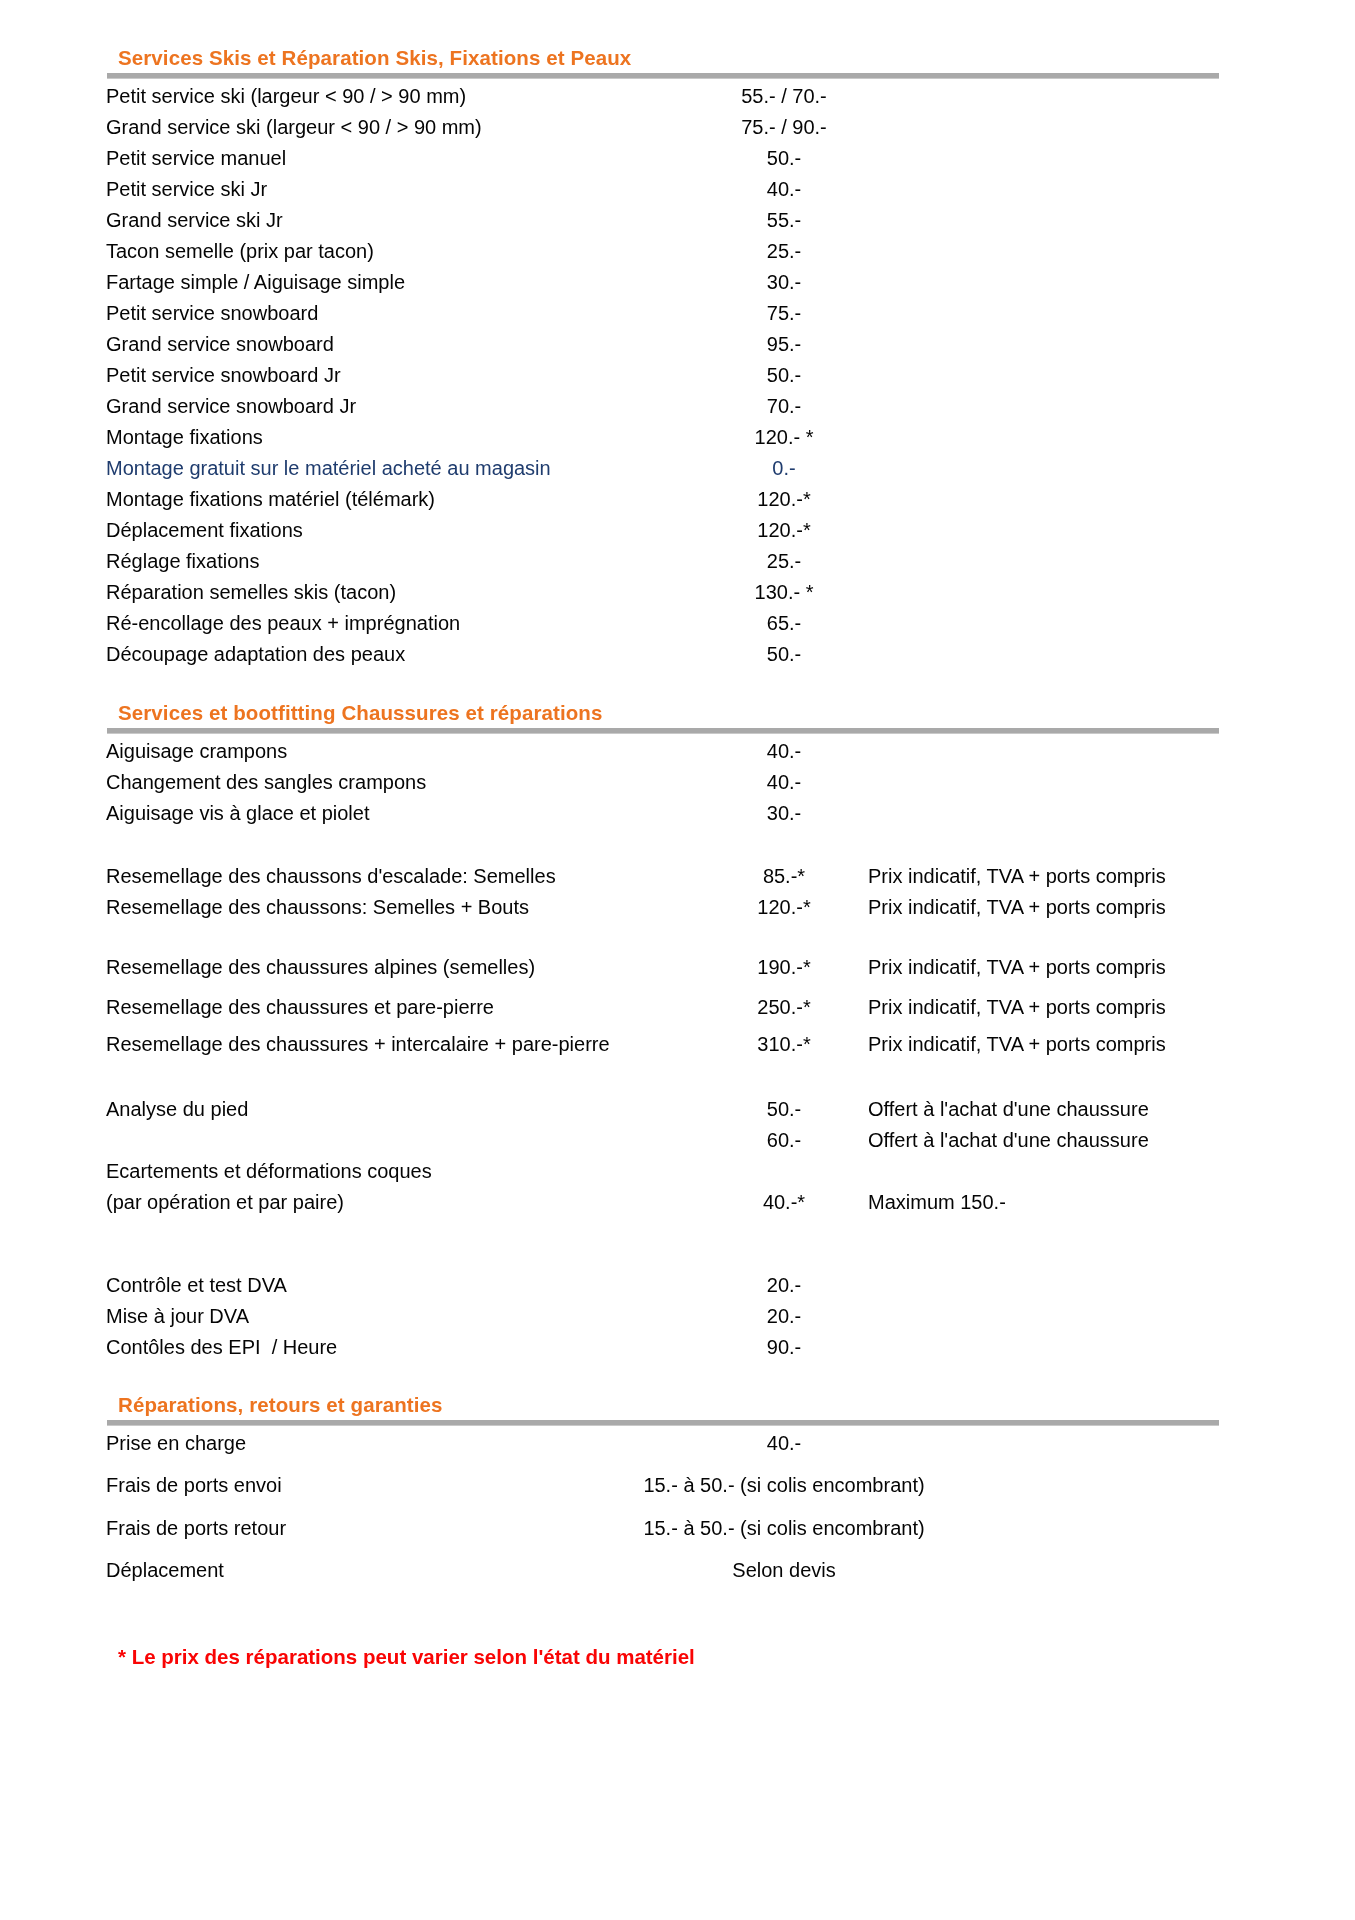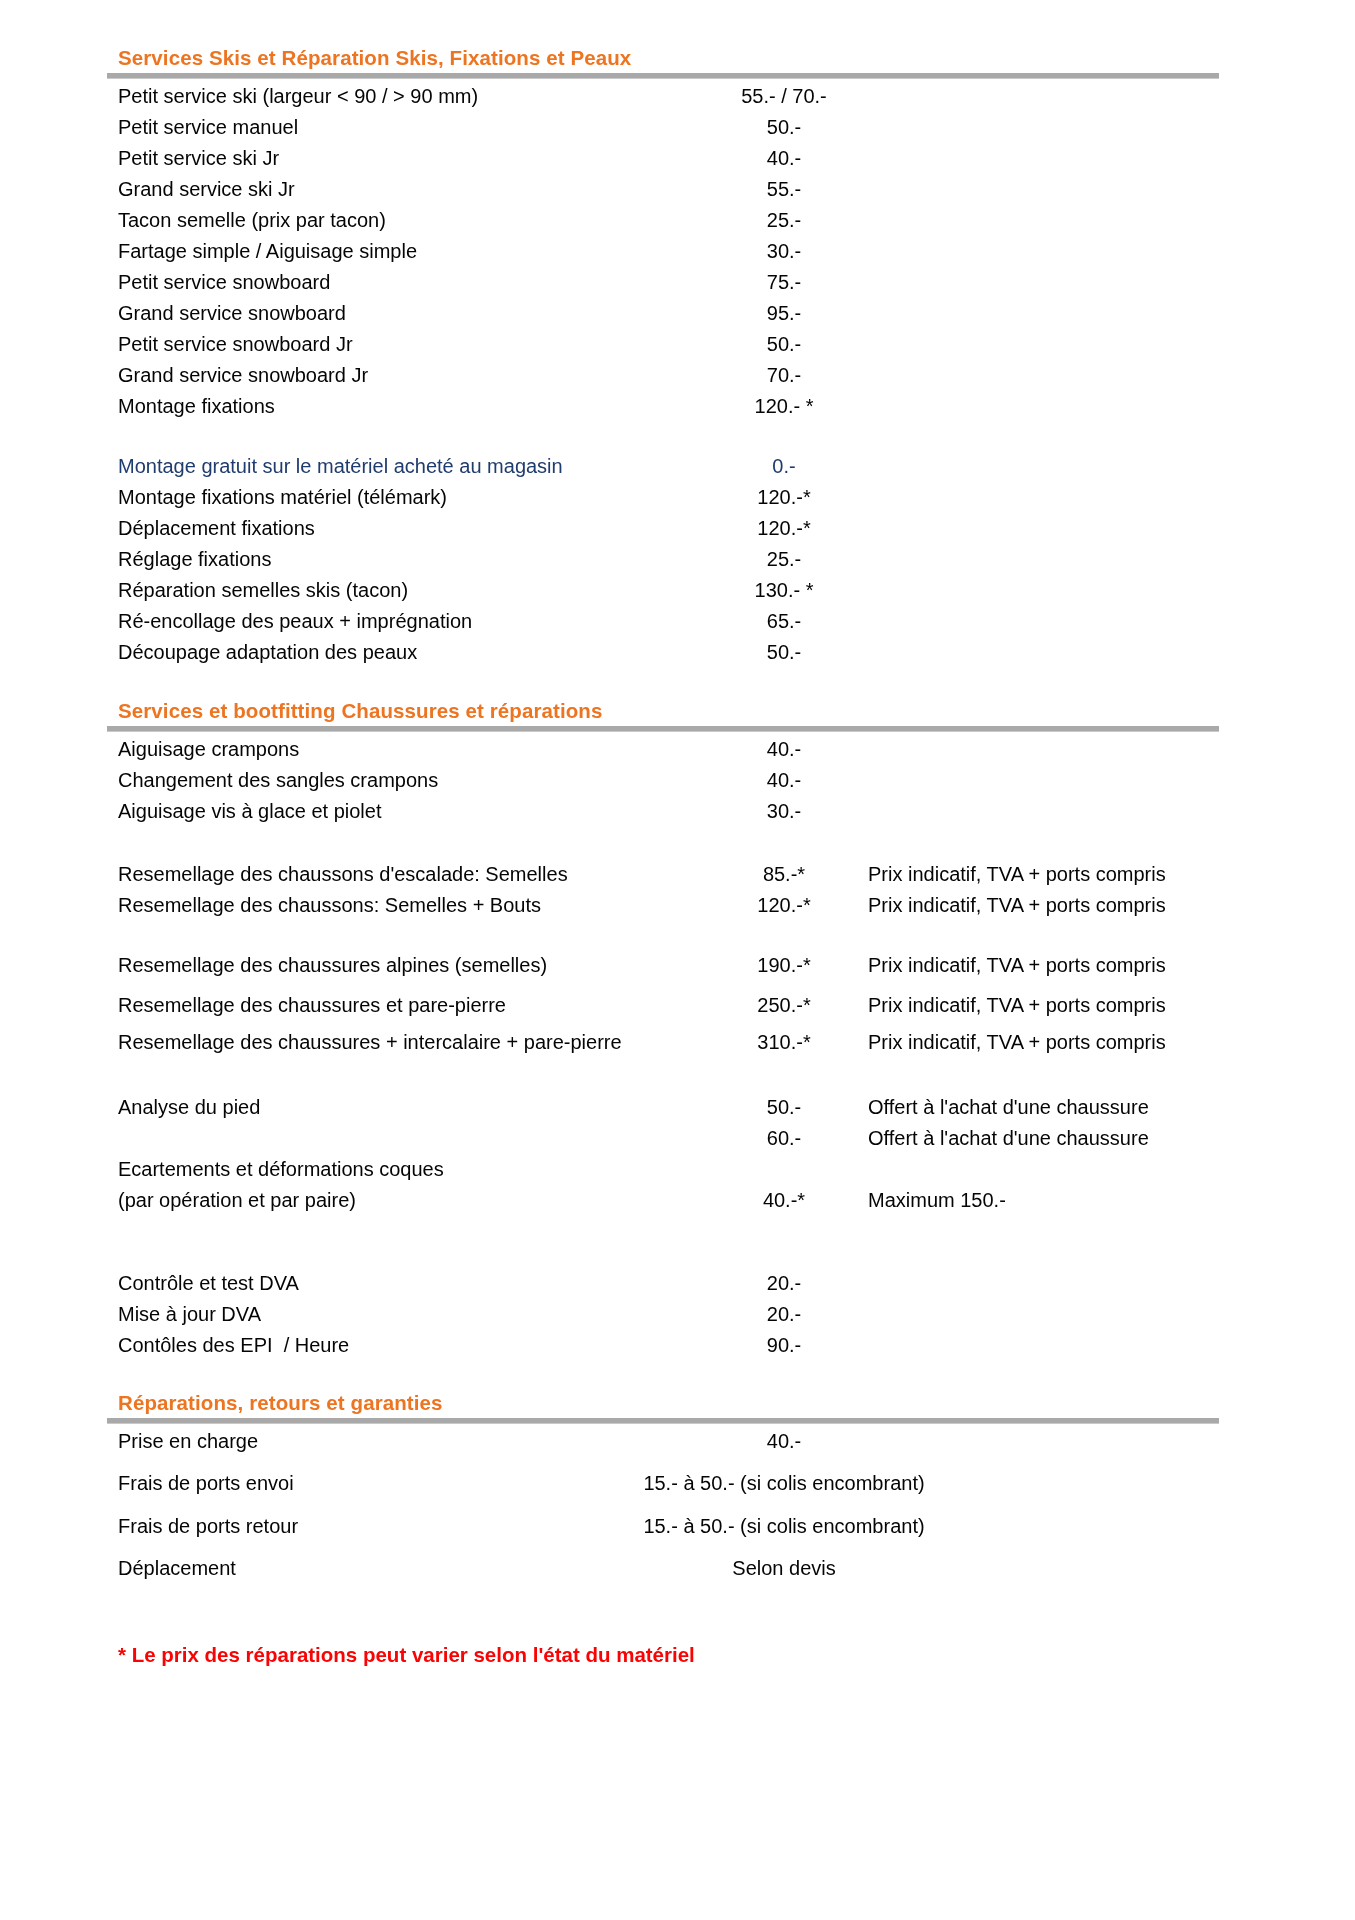--- a/index.html
+++ b/index.html
@@ -33,21 +33,21 @@
     width:1112px;
     height:6px;
     background:var(--rule-gray, #A9A9A9);
     border-bottom:1px solid #c9c9c9;
     box-sizing:border-box;
   }
   .rows { margin-top:2px; }
 
   .row { position:relative; height:31px; }
   .row .cell-label {
-    position:absolute; left:118px; top:0; line-height:31px;
+    position:absolute; left:106px; top:0; line-height:31px;
     white-space:pre;
   }
   .row .cell-price {
     position:absolute; left:624px; width:320px; top:0; line-height:31px;
     text-align:center; white-space:pre;
   }
   .row .cell-note {
     position:absolute; left:868px; top:0; line-height:31px;
     white-space:pre;
   }
@@ -70,20 +70,24 @@
     <div id="sections">
         <div class="section s0">
           <div class="section-title">Services Skis et Réparation Skis, Fixations et Peaux</div>
           <div class="rule"></div>
           <div class="rows">
             <div class="row">
               <div class="cell-label">Petit service ski (largeur &lt; 90 / &gt; 90 mm)</div>
               <div class="cell-price">55.- / 70.-</div>
             </div>
             <div class="row">
+              <div class="cell-label">Grand service ski (largeur &lt; 90 / &gt; 90 mm)</div>
+              <div class="cell-price">75.- / 90.-</div>
+            </div>
+            <div class="row">
               <div class="cell-label">Petit service manuel</div>
               <div class="cell-price">50.-</div>
             </div>
             <div class="row">
               <div class="cell-label">Petit service ski Jr</div>
               <div class="cell-price">40.-</div>
             </div>
             <div class="row">
               <div class="cell-label">Grand service ski Jr</div>
               <div class="cell-price">55.-</div>
@@ -109,21 +113,21 @@
               <div class="cell-price">50.-</div>
             </div>
             <div class="row">
               <div class="cell-label">Grand service snowboard Jr</div>
               <div class="cell-price">70.-</div>
             </div>
             <div class="row">
               <div class="cell-label">Montage fixations</div>
               <div class="cell-price">120.- *</div>
             </div>
-            <div class="row blue" style="margin-top: 29px;">
+            <div class="row blue" style="">
               <div class="cell-label">Montage gratuit sur le matériel acheté au magasin</div>
               <div class="cell-price">0.-</div>
             </div>
             <div class="row">
               <div class="cell-label">Montage fixations matériel (télémark)</div>
               <div class="cell-price">120.-*</div>
             </div>
             <div class="row">
               <div class="cell-label">Déplacement fixations</div>
               <div class="cell-price">120.-*</div>

